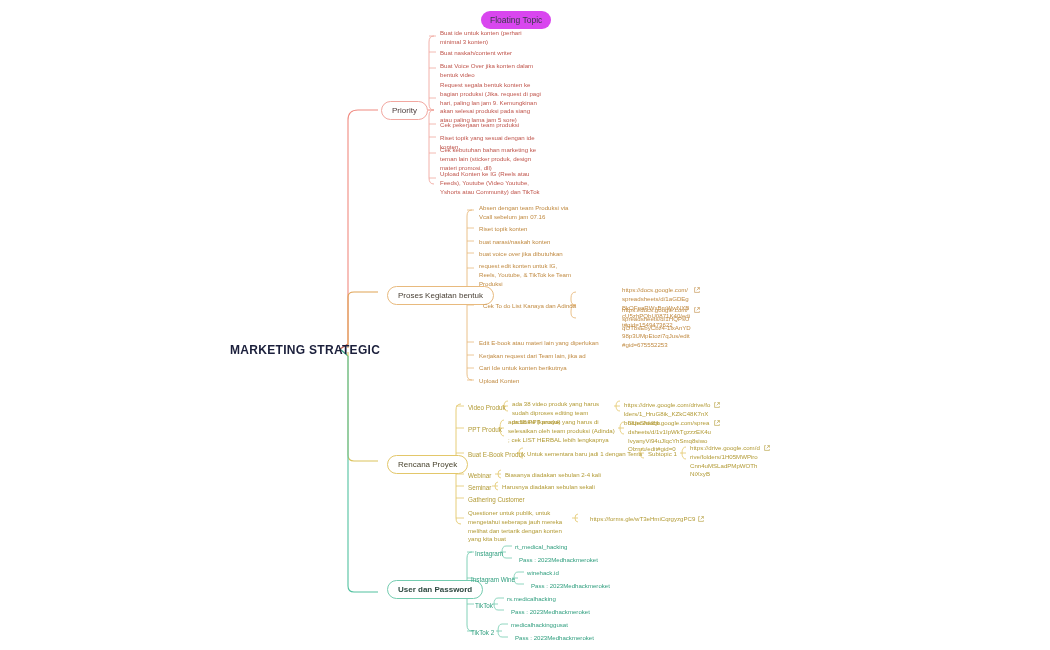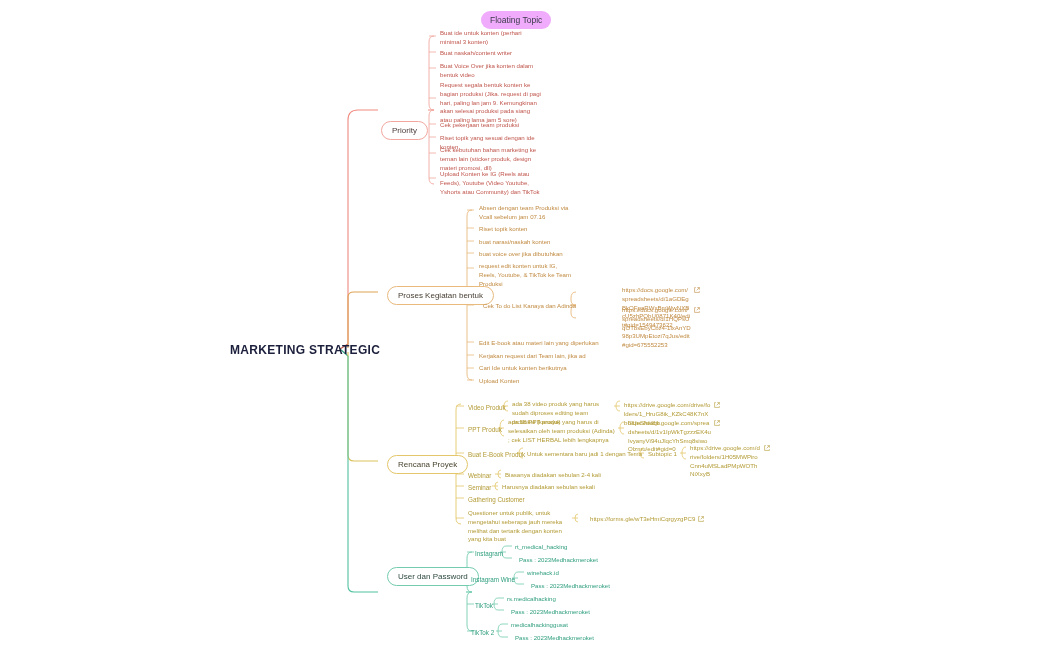--- a/index.html
+++ b/index.html
@@ -23,40 +23,40 @@
   .root-label {
     font-size: 12px;
     font-weight: bold;
     color: #1b1f3b;
     letter-spacing: 0.3px;
     white-space: nowrap;
   }
 
   
   .floating-topic {
-    background: #f0abfc;
+    background: #d946ef;
     color: #3a3a4a;
     font-size: 8.5px;
     padding: 4px 9px;
     border-radius: 9px;
     white-space: nowrap;
     text-align: center;
   }
 
   
   .branch-label {
     font-size: 8px;
     padding: 4px 10px;
     border-radius: 11px;
     border: 1px solid;
     background: #ffffff;
     white-space: nowrap;
     text-align: center;
   }
-  .bl-priority { border-color: #f2a7a0; color: #4a3b3a; margin-top: 20px; }
+  .bl-priority { border-color: #f2a7a0; color: #4a3b3a; }
   .bl-proses   { border-color: #e8ba7e; color: #4a4136; }
   .bl-rencana  { border-color: #e3c76a; color: #4a4530; }
   .bl-user     { border-color: #74ccb0; color: #2f4a42; }
 
   
   .leaf {
     font-size: 6.1px;
     line-height: 1.45;
     white-space: normal;
   }
@@ -297,21 +297,21 @@
     <span class="leaf c-yellow nowrap">https://forms.gle/wT3eHmiCqrgyzgPC9</span>
     <span class="ext">
       <svg class="ext-icon" width="6" height="6" viewBox="0 0 10 10">
         <path d="M3 1 H1 V9 H9 V7" stroke="#b29a34" stroke-width="1" fill="none"></path>
         <path d="M5.5 1 H9 V4.5" stroke="#b29a34" stroke-width="1" fill="none"></path>
         <path d="M9 1 L4.5 5.5" stroke="#b29a34" stroke-width="1" fill="none"></path>
       </svg>
     </span>
   </div>
 
-  <div class="node branch-label bl-user" style="left:387px; top:567px;">User dan Password</div>
+  <div class="node branch-label bl-user" style="left:387px; top:580px;font-weight:bold;">User dan Password</div>
 
   <div class="node leaf c-green mid-label nowrap" style="left:475px; top:549px;">Instagram</div>
   <div class="node leaf c-green nowrap" style="left:515px; top:543px;">rt_medical_hacking</div>
   <div class="node leaf c-green nowrap" style="left:519px; top:556px;">Pass : 2023Medhackmeroket</div>
 
   <div class="node leaf c-green mid-label nowrap" style="left:471px; top:575px;">Instagram Wine</div>
   <div class="node leaf c-green nowrap" style="left:527px; top:569px;">winehack.id</div>
   <div class="node leaf c-green nowrap" style="left:531px; top:582px;">Pass : 2023Medhackmeroket</div>
 
   <div class="node leaf c-green mid-label nowrap" style="left:475px; top:601px;">TikTok</div>

